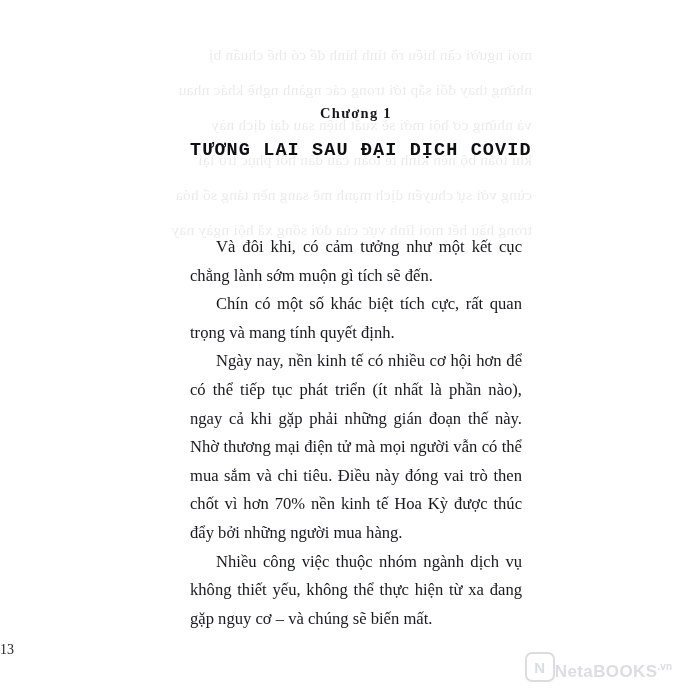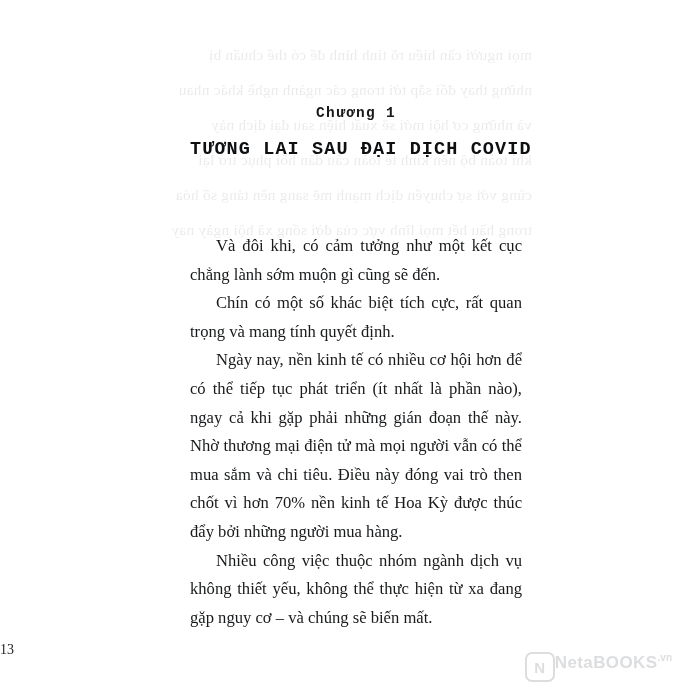--- a/index.html
+++ b/index.html
@@ -50,21 +50,21 @@
     top: 0;
     left: 0;
     width: 700px;
     height: 700px;
     padding: 105px 178px 0 190px;
     box-sizing: border-box;
   }
 
   .chapter-label {
     text-align: center;
-    font-family: Liberation Mono, monospace;
+    font-family: Liberation Serif, serif;
     font-weight: bold;
     font-size: 14.5px;
     letter-spacing: 1.3px;
     color: #16181a;
     margin: 0 0 18px 0;
   }
 
   .chapter-title {
     text-align: center;
     font-family: Liberation Mono, monospace;
@@ -102,21 +102,21 @@
     font-size: 14px;
     color: #1b1d1f;
   }
 
   
   .watermark {
     position: absolute;
     right: 28px;
     bottom: 18px;
     display: flex;
-    align-items: flex-start;
+    align-items: flex-end;
     opacity: 0.5;
     pointer-events: none;
   }
   .wm-badge {
     width: 26px;
     height: 26px;
     border: 2.2px solid #b9bcc0;
     border-radius: 7px;
     position: relative;
     flex: 0 0 auto;
@@ -162,21 +162,21 @@
     <p>khi toàn bộ nền kinh tế toàn cầu dần hồi phục trở lại</p>
     <p>cùng với sự chuyển dịch mạnh mẽ sang nền tảng số hóa</p>
     <p>trong hầu hết mọi lĩnh vực của đời sống xã hội ngày nay</p>
   </div>
 
   <div class="content">
     <div class="chapter-label">Chương 1</div>
     <h1 class="chapter-title">TƯƠNG LAI SAU ĐẠI DỊCH COVID</h1>
 
     <div class="body-text">
-      <p>Và đôi khi, có cảm tưởng như một kết cục chẳng lành sớm muộn gì cũng sẽ đến.</p>
+      <p>Và đôi khi, có cảm tưởng như một kết cục chẳng lành sớm muộn gì tích sẽ đến.</p>
       <p>Chín có một số khác biệt tích cực, rất quan trọng và mang tính quyết định.</p>
       <p>Ngày nay, nền kinh tế có nhiều cơ hội hơn để có thể tiếp tục phát triển (ít nhất là phần nào), ngay cả khi gặp phải những gián đoạn thế này. Nhờ thương mại điện tử mà mọi người vẫn có thể mua sắm và chi tiêu. Điều này đóng vai trò then chốt vì hơn 70% nền kinh tế Hoa Kỳ được thúc đẩy bởi những người mua hàng.</p>
       <p>Nhiều công việc thuộc nhóm ngành dịch vụ không thiết yếu, không thể thực hiện từ xa đang gặp nguy cơ – và chúng sẽ biến mất.</p>
 
     </div>
   </div>
 
   <div class="page-number">13</div>
 
   <div class="watermark">

